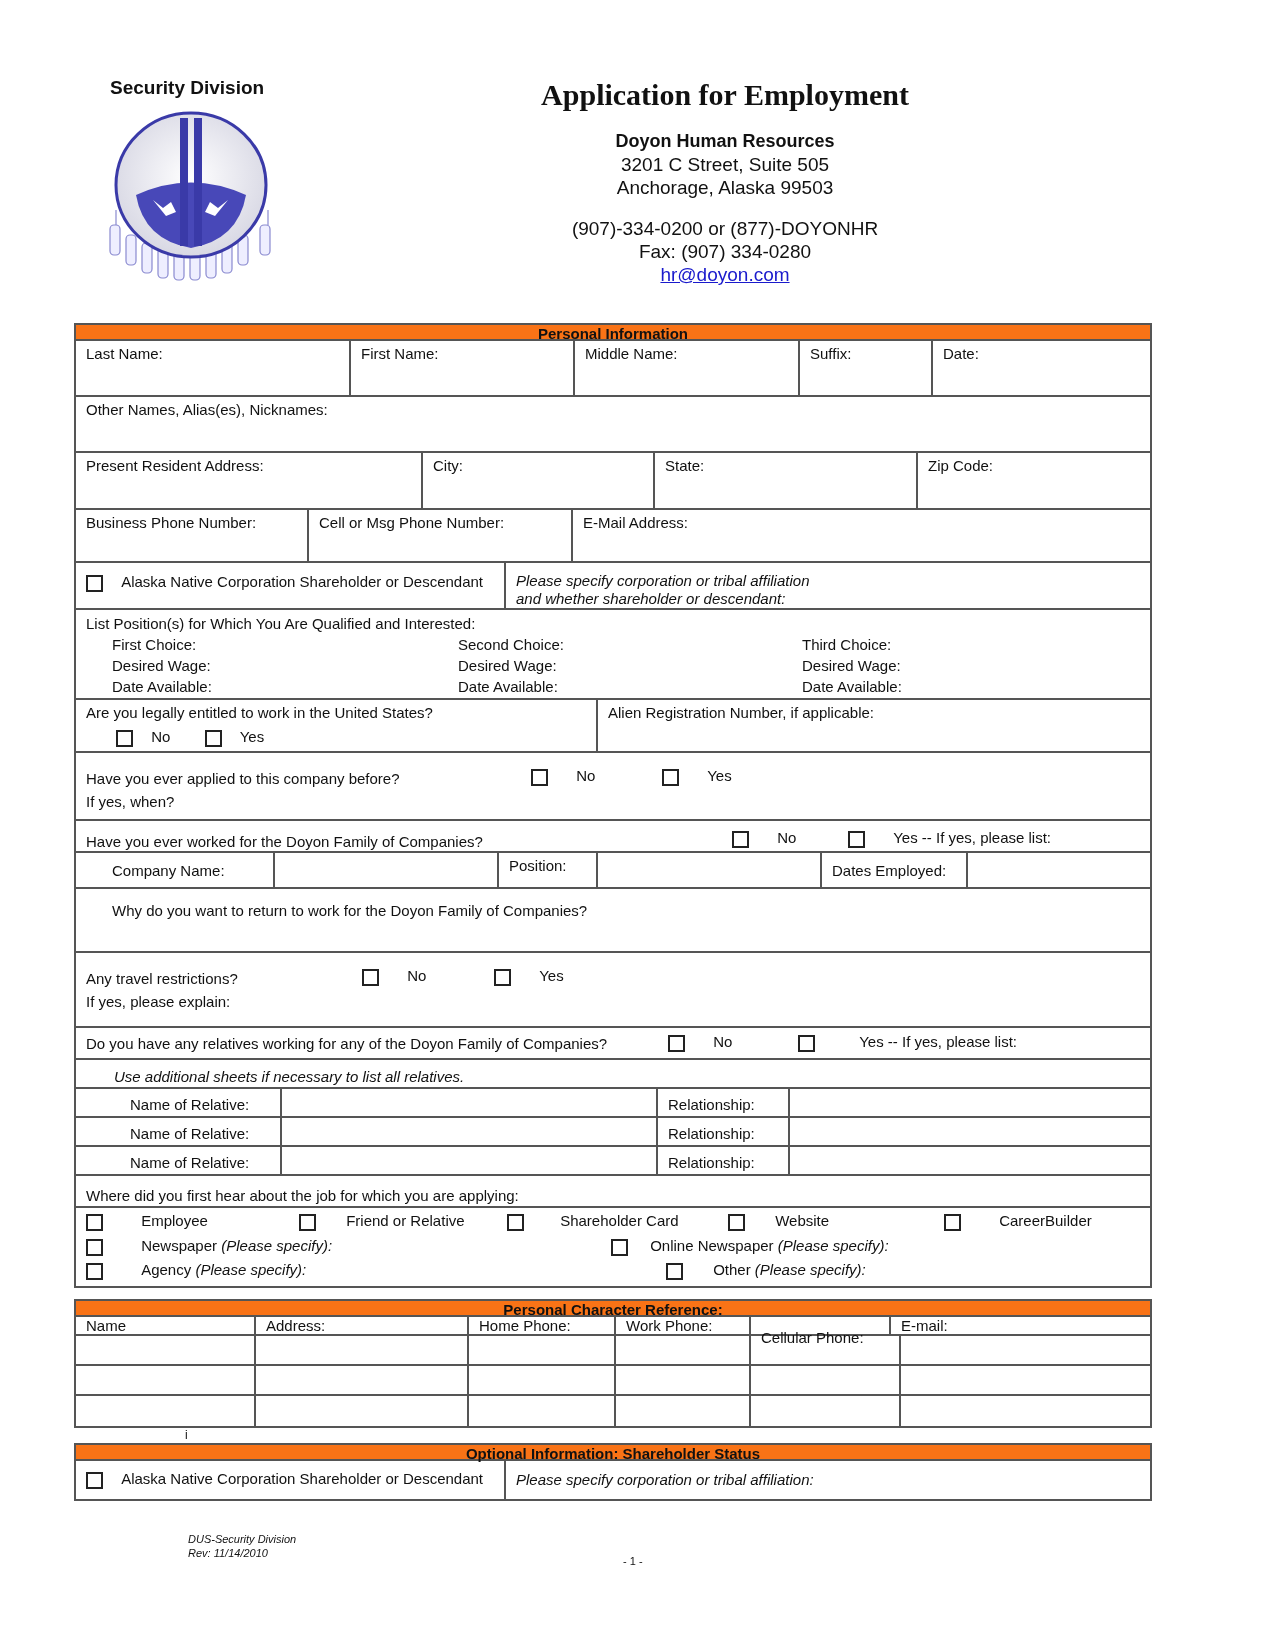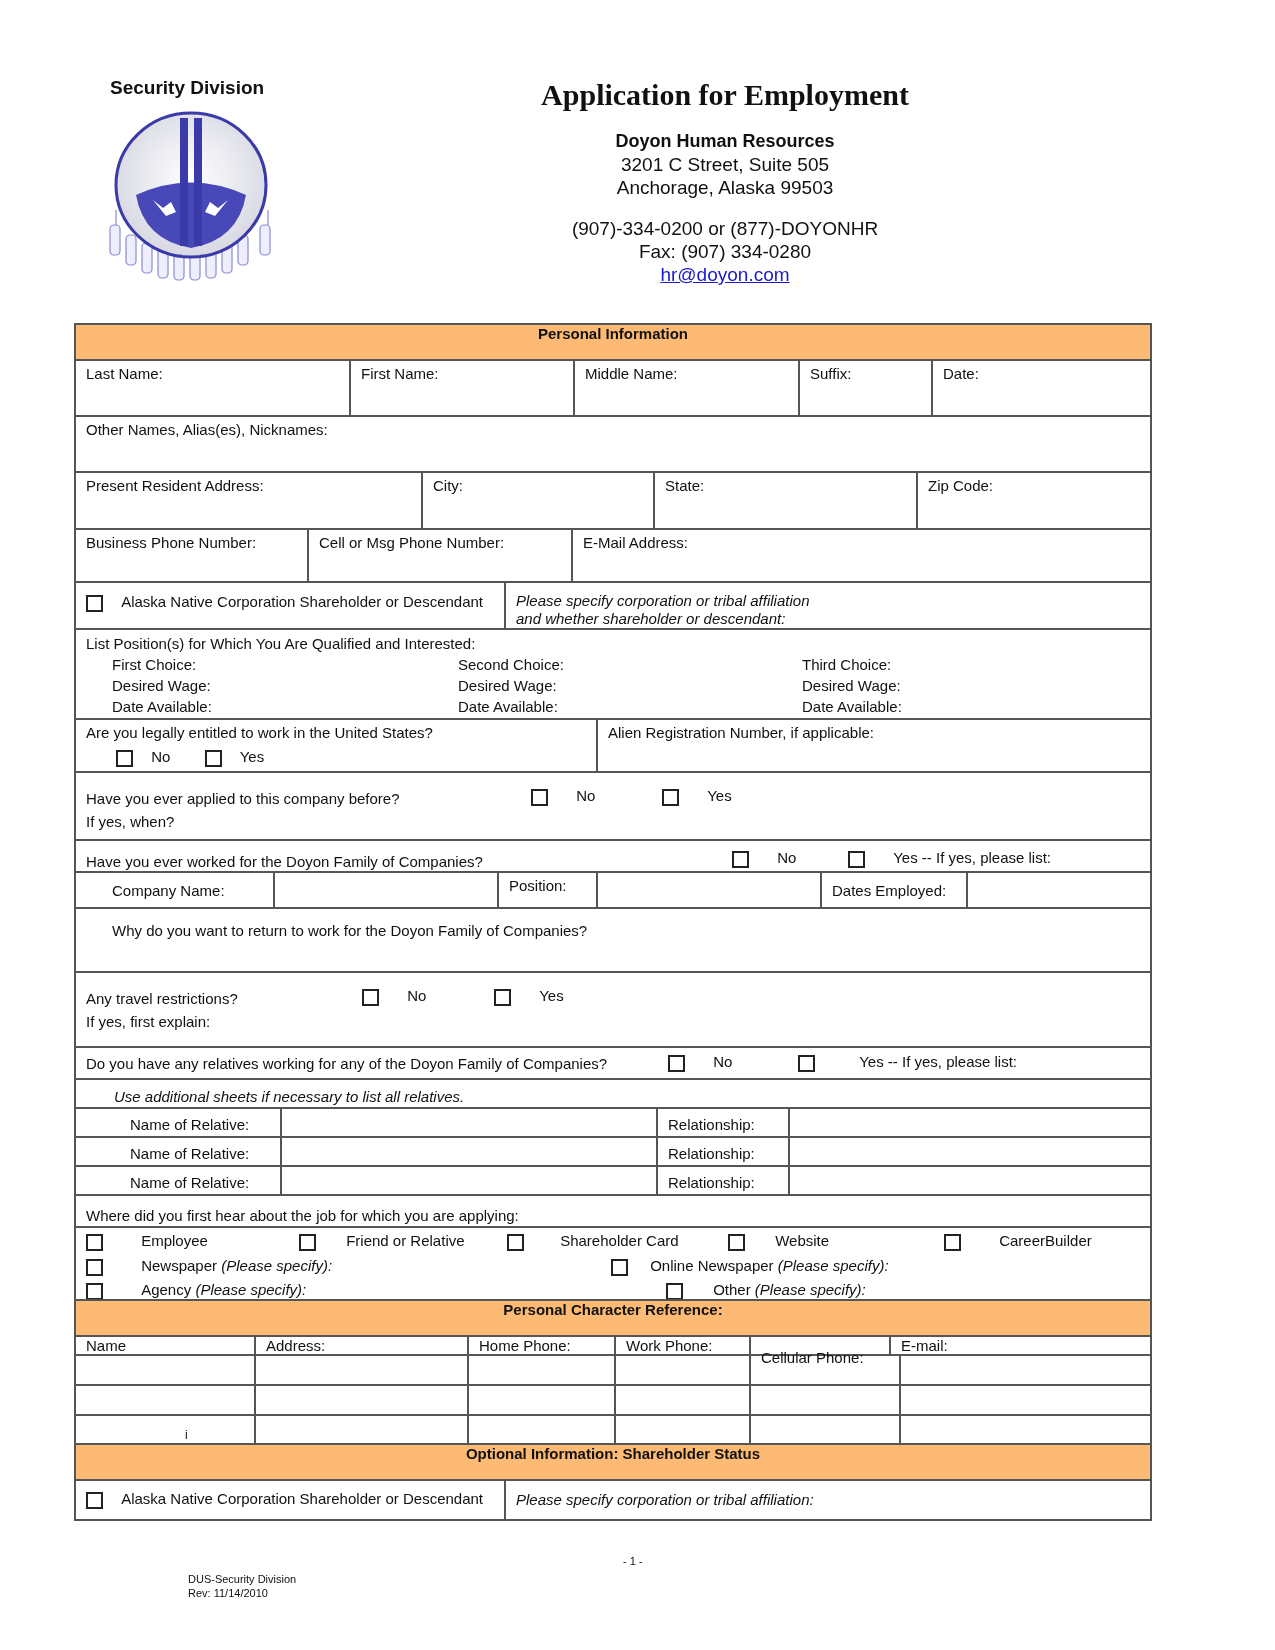--- a/index.html
+++ b/index.html
@@ -11,21 +11,21 @@
   
   .sec-div { left: 110px; top: 77px; font-weight: bold; font-size: 19px; }
   .logo { left: 98px; top: 100px; width: 185px; height: 185px; }
   .title { left: 0; width: 1450px; top: 78px; text-align: center; font-size: 30px; font-weight: bold; }
   .hdr-block { left: 560px; width: 330px; text-align: center; font-size: 19px; line-height: 23px; }
   .hdr-block .bold { font-weight: bold; font-size: 18px; }
   .link { color: #1a1acc; text-decoration: underline; }
 
   
   .tbl { left: 74px; width: 1078px; border: 2px solid #555; }
-  .band { background: #fdba74; border-bottom: 2px solid #555; text-align: center; font-weight: bold; font-size: 15px; height: 36px; line-height: 18px; }
+  .band { background: #f97316; border-bottom: 2px solid #555; text-align: center; font-weight: bold; font-size: 15px; height: 16px; line-height: 18px; }
   .row { position: relative; border-bottom: 2px solid #555; display: flex; }
   .row:last-child { border-bottom: none; }
   .cell { border-right: 2px solid #555; padding: 4px 0 0 10px; position: relative; }
   .cell:last-child { border-right: none; flex: 1; }
   .lbl { font-size: 15px; line-height: 18px; }
   .it { font-style: italic; }
 
   .cb { display: inline-block; width: 17px; height: 17px; border: 2px solid #222; background: #fff; vertical-align: middle; }
   .opt { position: absolute; font-size: 15px; line-height: 18px; }
   .opt .cb { margin-right: 0; }
@@ -186,21 +186,21 @@
     <div class="cell"></div>
   </div>
 
   <div class="row" style="height:64px;">
     <div class="cell lbl" style="padding:13px 0 0 36px;">Why do you want to return to work for the Doyon Family of Companies?</div>
   </div>
 
   <div class="row" style="height:75px;">
     <div class="grid-text" style="left:10px; top:14px; line-height:23px;">
       <div>Any travel restrictions?</div>
-      <div>If yes, first explain:</div>
+      <div>If yes, please explain:</div>
     </div>
     <div class="opt" style="left:286px; top:14px;">
       <span class="cb"></span>
       <span style="margin-left:24px;">No</span>
     </div>
     <div class="opt" style="left:418px; top:14px;">
       <span class="cb"></span>
       <span style="margin-left:24px;">Yes</span>
     </div>
   </div>
@@ -331,17 +331,17 @@
   <div class="band">Optional Information: Shareholder Status</div>
   <div class="row" style="height:38px;">
     <div class="cell lbl" style="width:430px; padding-top:9px;">
       <span class="cb"></span>
       <span style="margin-left:14px;">Alaska Native Corporation Shareholder or Descendant</span>
     </div>
     <div class="cell lbl it" style="padding-top:10px;">Please specify corporation or tribal affiliation:</div>
   </div>
 </div>
 
-<div class="abs footer" style="left:188px; top:1572px;">
+<div class="abs footer" style="left:188px; top:1532px;font-style:italic;">
   <div>DUS-Security Division</div>
   <div>Rev: 11/14/2010</div>
 </div>
 <div class="abs footer" style="left:623px; top:1554px;">- 1 -</div>
 
 </body></html>

